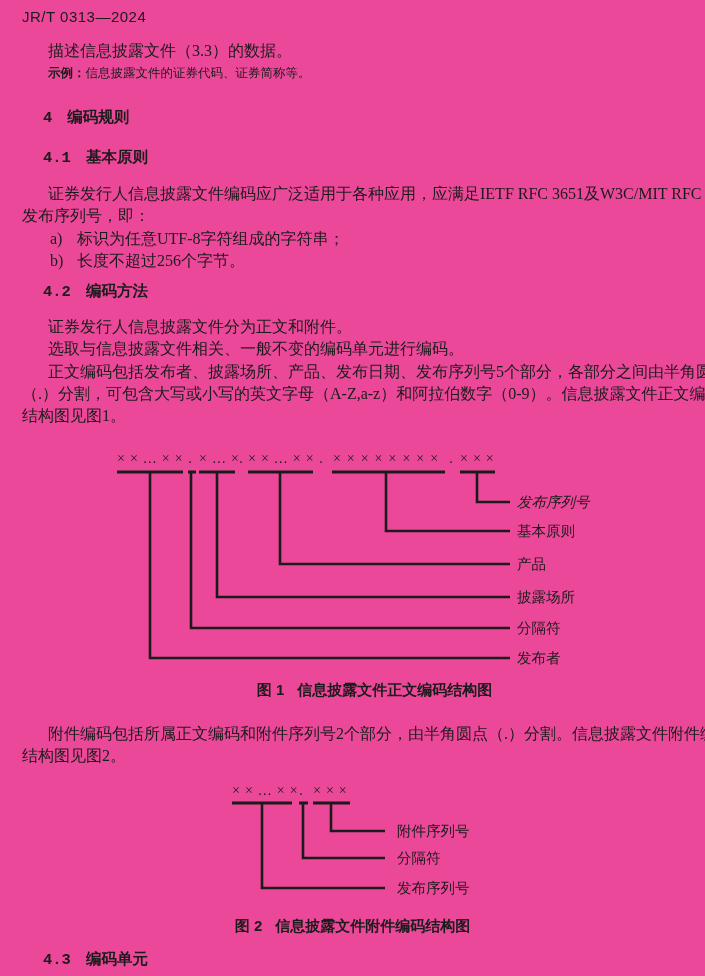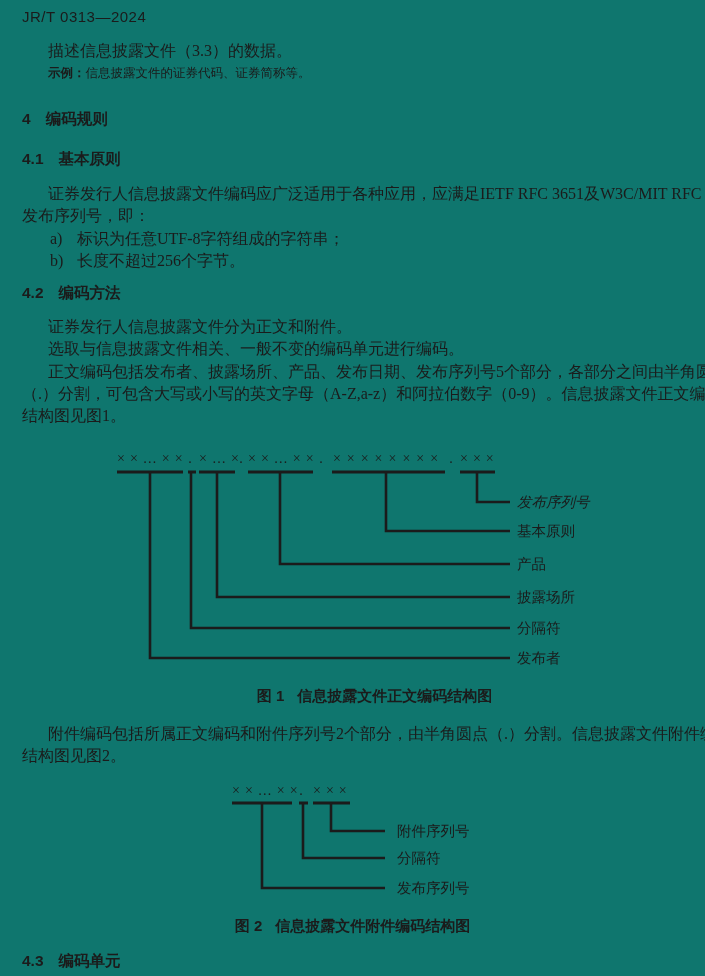--- a/index.html
+++ b/index.html
@@ -1,26 +1,26 @@
 <!DOCTYPE html>
 <html><head>
 <meta charset="utf-8">
 <style>
   html,body { margin:0; padding:0; background:#e8e8e8; }
   .page {
     position:relative; width:705px; height:976px; margin:0 auto;
-    background:#0f766e; color:#1b1b1b; overflow:hidden;
+    background:#ec4899; color:#1b1b1b; overflow:hidden;
     font-family:"Liberation Serif","DejaVu Serif",serif;
   }
   .abs { position:absolute; white-space:nowrap; }
   .docnum { font-family:"Liberation Sans","DejaVu Sans",sans-serif; font-size:15px; letter-spacing:.5px; }
   .body16 { font-size:16px; line-height:17px; }
   .example { font-size:12.5px; line-height:14px; }
   .example .ex-label { font-family:"Liberation Sans","DejaVu Sans",sans-serif; font-weight:700; }
-  .heading { font-family:Liberation Sans, sans-serif; font-weight:600; font-size:15.5px; line-height:17px; }
+  .heading { font-family:Liberation Mono, monospace; font-weight:600; font-size:15.5px; line-height:17px;margin-left:21px; }
   .heading .h-num { margin-right:15px; }
   .item .it-label { display:inline-block; width:27px; }
   .caption { left:0; right:0; text-align:center; font-family:"Liberation Sans","DejaVu Sans",sans-serif; font-weight:700; font-size:15px; }
   .caption .cap-num { margin-right:13px; }
   .codegroup { font-size:14px; letter-spacing:5px; text-align:center; line-height:16px; }
   .codegroup.wide { letter-spacing:6px; }
   .codedot { font-size:14px; text-align:center; line-height:16px; }
   .figlabel { font-size:14.5px; line-height:15px; }
   svg.lines { position:absolute; left:0; }
   svg.lines path { stroke:#1b1b1b; fill:none; }
@@ -88,21 +88,21 @@
     <div class="abs codedot" style="left:446px; top:6px; width:10px;">.</div>
     <div class="abs codegroup" style="left:460px; top:6px; width:35px;">×××</div>
 
     <div class="abs figlabel" style="left:517px; top:50px;font-style:italic;">发布序列号</div>
     <div class="abs figlabel" style="left:517px; top:79px;">基本原则</div>
     <div class="abs figlabel" style="left:517px; top:112px;">产品</div>
     <div class="abs figlabel" style="left:517px; top:145px;">披露场所</div>
     <div class="abs figlabel" style="left:517px; top:176px;">分隔符</div>
     <div class="abs figlabel" style="left:517px; top:206px;">发布者</div>
 
-    <div class="abs caption" style="top:242px;padding-left:44px;">
+    <div class="abs caption" style="top:236px;padding-left:44px;">
       <span class="cap-num">图 1</span><span>信息披露文件正文编码结构图</span>
     </div>
   </div>
 
   <div class="abs body16" style="left:48px; top:725px;">附件编码包括所属正文编码和附件序列号2个部分，由半角圆点（.）分割。信息披露文件附件编码</div>
   <div class="abs body16" style="left:22px; top:747px;">结构图见图2。</div>
 
   <div class="abs" style="left:0; top:783px; width:705px; height:152px;">
     <svg class="lines" style="top:0;" width="705" height="130" viewBox="0 0 705 130">
       <path class="bar" d="M232 20 H292 M299 20 H308 M313 20 H350"></path>

